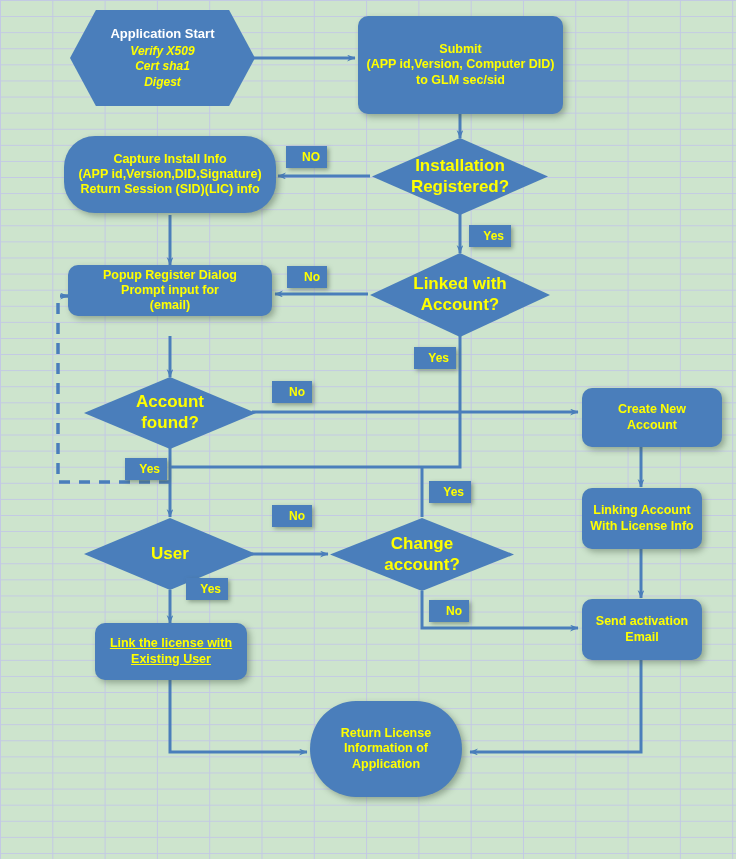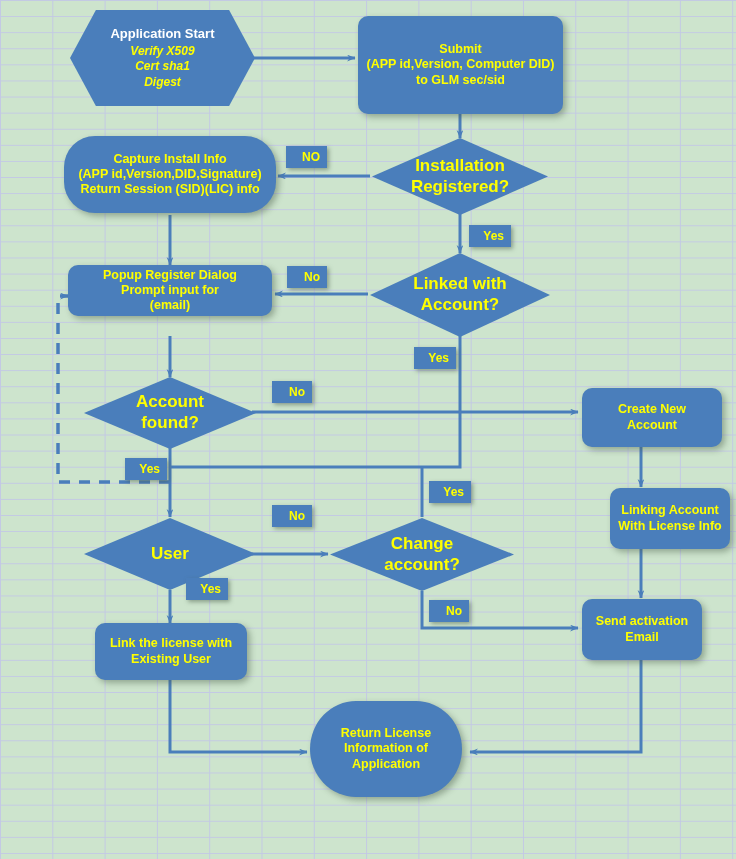--- a/index.html
+++ b/index.html
@@ -156,40 +156,40 @@
   <div class="node diamond" style="left:84px;top:377px;width:172px;height:72px;">
     <span class="txt" style="white-space:pre-line;">Account
 found?</span>
   </div>
 
   <div class="node rect" style="left:582px;top:388px;width:140px;height:59px;">
     <span class="txt" style="white-space:pre-line;">Create New
 Account</span>
   </div>
 
-  <div class="node rect" style="left:582px;top:488px;width:120px;height:61px;margin-left:28px;">
+  <div class="node rect" style="left:582px;top:488px;width:120px;height:61px;">
     <span class="txt" style="white-space:pre-line;">Linking Account
 With License Info</span>
   </div>
 
   <div class="node diamond" style="left:84px;top:518px;width:172px;height:72px;">
     <span class="txt" style="white-space:pre-line;">User</span>
   </div>
 
   <div class="node diamond" style="left:330px;top:518px;width:184px;height:73px;">
     <span class="txt" style="white-space:pre-line;">Change
 account?</span>
   </div>
 
   <div class="node rect" style="left:582px;top:599px;width:120px;height:61px;">
     <span class="txt" style="white-space:pre-line;">Send activation
 Email</span>
   </div>
 
-  <div class="node rect" style="left:95px;top:623px;width:152px;height:57px;">
+  <div class="node rect" style="left:95px;top:623px;width:152px;height:57px;text-decoration:underline;">
     <span class="txt" style="white-space:pre-line;">Link the license with
 Existing User</span>
   </div>
 
   <div class="node terminator" style="left:310px;top:701px;width:152px;height:96px;">
     <span class="txt" style="white-space:pre-line;">Return License
 Information of
 Application</span>
   </div>
 

